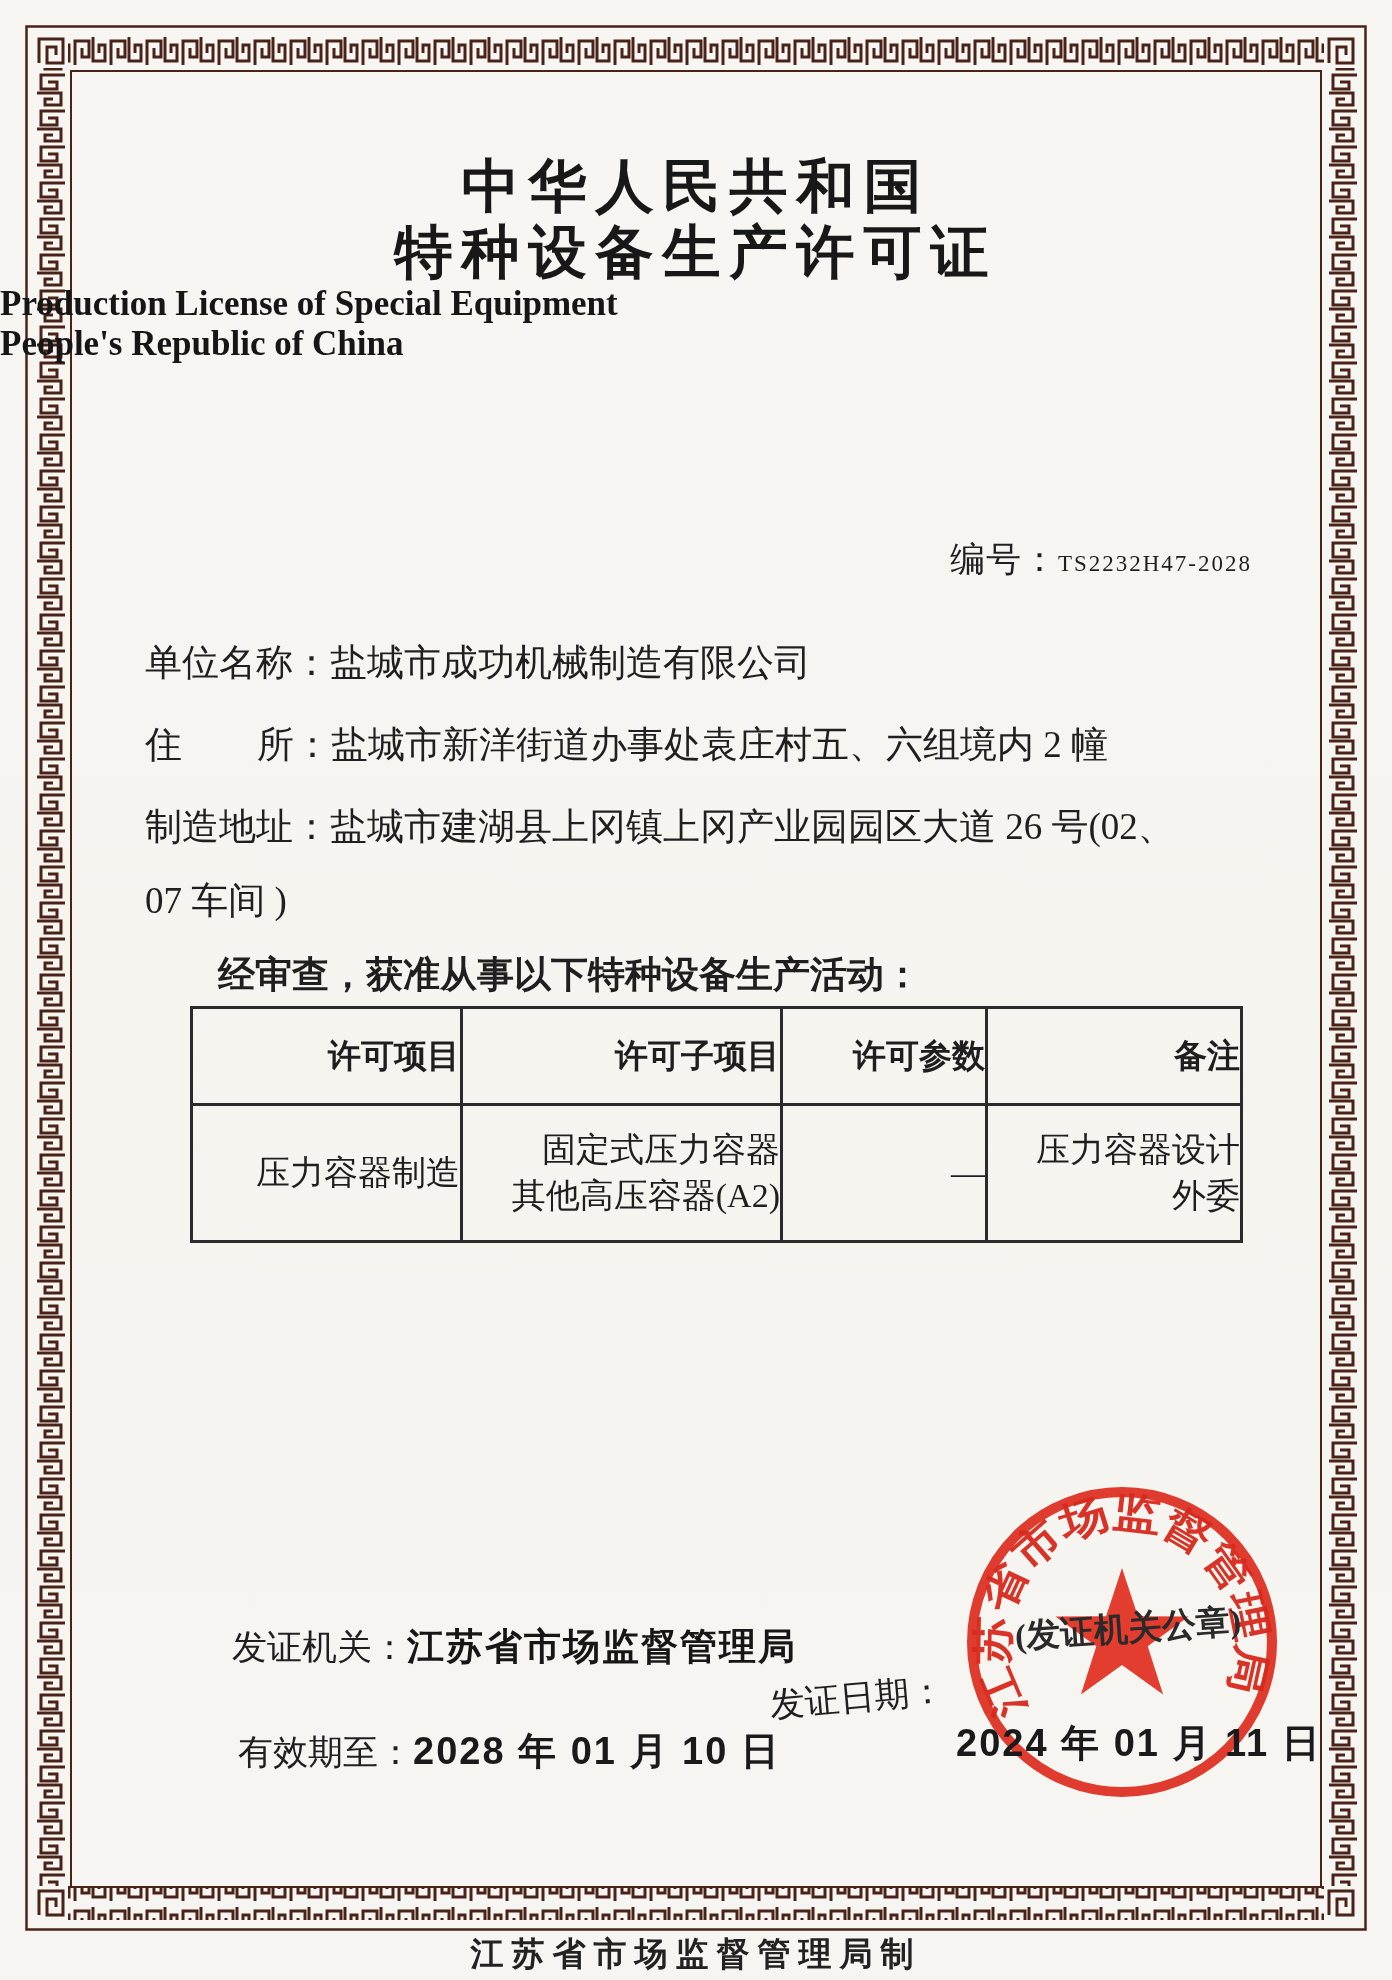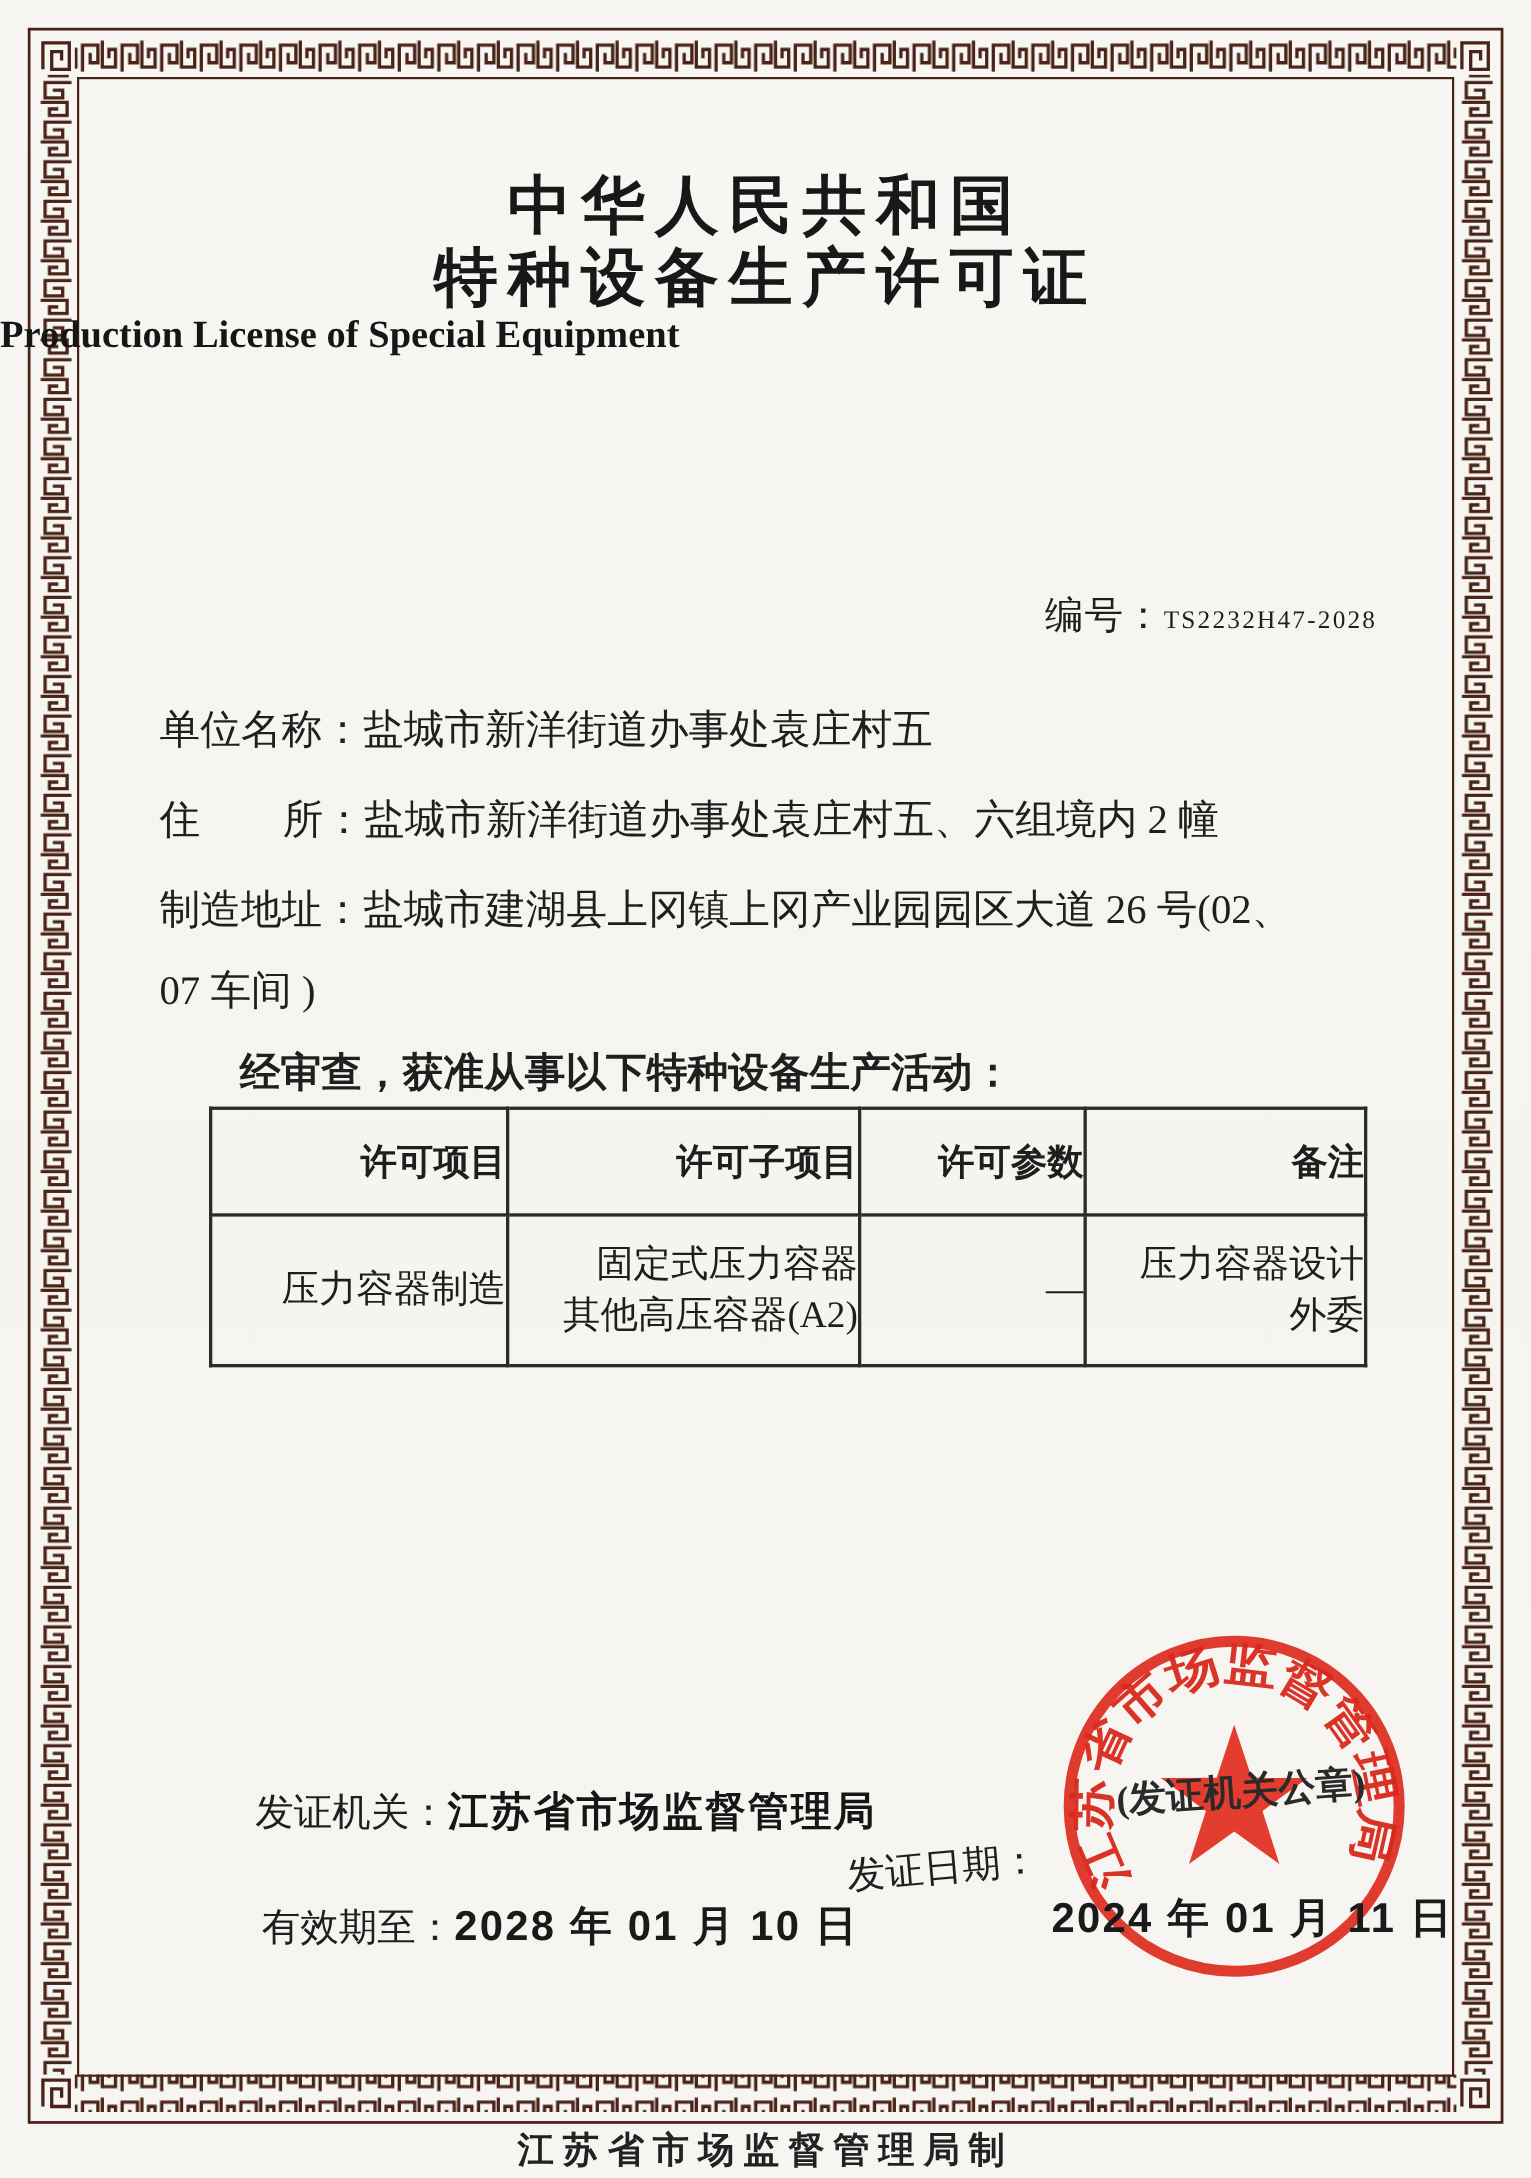--- a/index.html
+++ b/index.html
@@ -118,27 +118,28 @@
     <use href="#cnr" transform="translate(1324,34)"></use>
     <use href="#cnr" transform="translate(34,1886)"></use>
     <use href="#cnr" transform="translate(1324,1886)"></use>
   </svg>
 
   <div class="content">
 
     <div class="abs title-cn" style="top:148px">中华人民共和国</div>
     <div class="abs title-cn" style="top:214px">特种设备生产许可证</div>
     <div class="abs title-en" style="top:284px">Production License of Special Equipment</div>
+    <div class="abs title-en" style="top:324px">People's Republic of China</div>
 
     <div class="abs license-no">
       <span>编号：</span><span class="num">TS2232H47-2028</span>
     </div>
 
     <div class="abs field-row" style="top:638px">
-      <span class="field-label">单位名称：</span><span>盐城市新洋街道办事处袁庄村五</span>
+      <span class="field-label">单位名称：</span><span>盐城市成功机械制造有限公司</span>
     </div>
 
     <div class="abs field-row" style="top:720px">
       <span class="split-label">
         <span>住</span>
         <span>所：</span>
       </span><span>盐城市新洋街道办事处袁庄村五、六组境内 2 幢</span>
     </div>
 
     <div class="abs field-row" style="top:802px">

